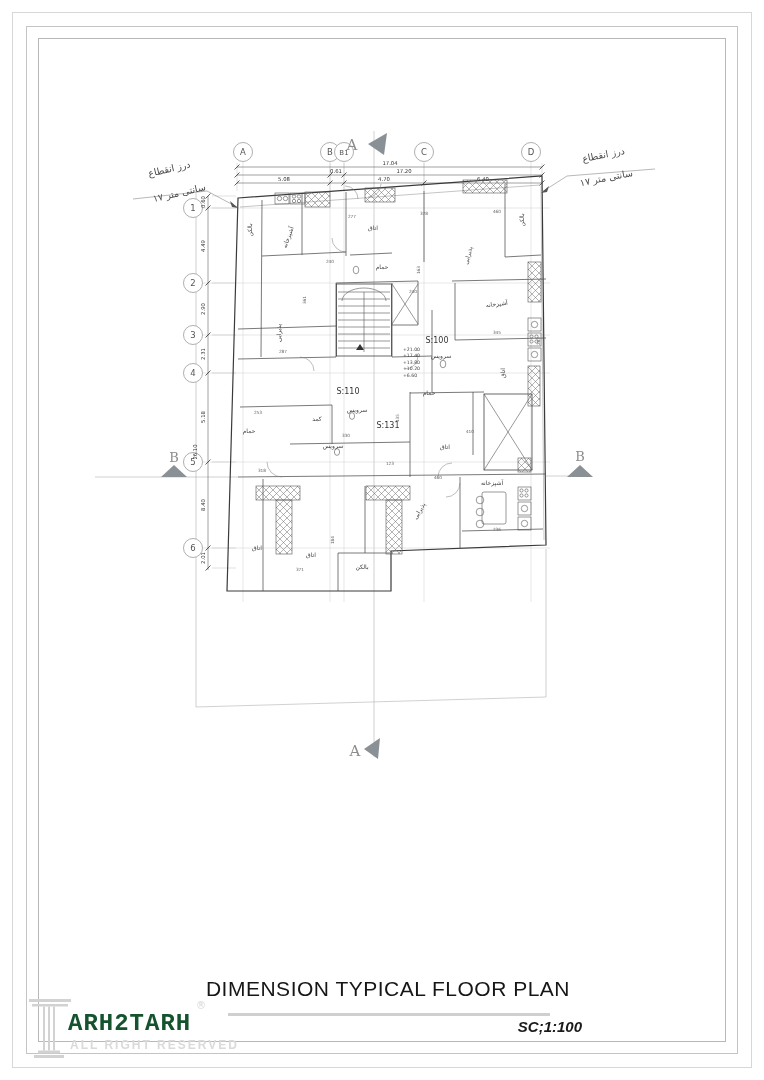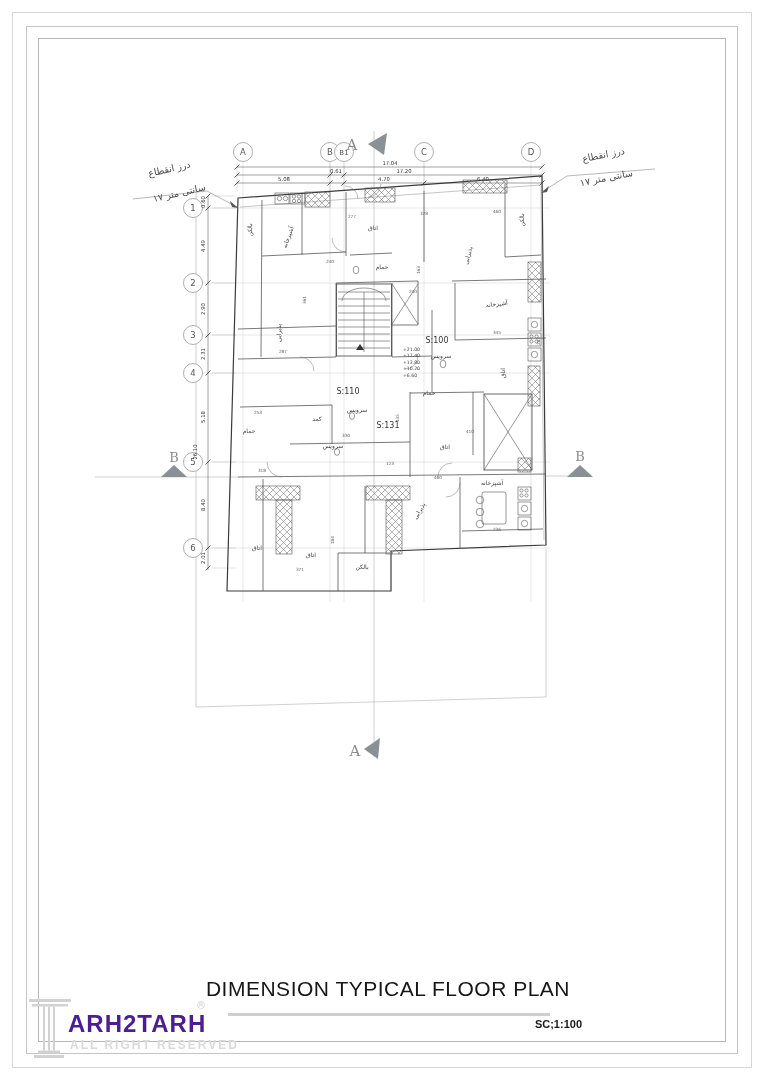--- a/index.html
+++ b/index.html
@@ -9,24 +9,24 @@
   .f1{left:12px;top:12px;right:12px;bottom:12px;border:1px solid #d7d7d7;}
   .f2{left:26px;top:26px;right:26px;bottom:26px;border:1px solid #c4c4c4;}
   .f3{left:38px;top:38px;right:38px;bottom:38px;border:1px solid #b8b8b8;}
   svg.plan{position:absolute;left:0;top:0;}
   .titleblock{position:absolute;left:0;top:0;width:764px;}
   .tb-title{position:absolute;left:200px;top:944px;width:376px;text-align:center;
             font-family:"Liberation Sans",sans-serif;font-size:21px;letter-spacing:.5px;
             color:#161616;white-space:nowrap;margin-top:33px;}
   .tb-underline{position:absolute;left:228px;top:1013px;width:322px;height:3px;background:#cfcfcf;}
   .tb-scale{position:absolute;left:420px;top:1018px;width:162px;text-align:right;
-            font-family:"Liberation Sans",sans-serif;font-weight:700;font-size:11px;color:#1a1a1a;}
+            font-family:"Liberation Sans",sans-serif;font-weight:700;font-size:15px;color:#1a1a1a;font-style:italic;}
   .logo{position:absolute;left:28px;top:992px;width:190px;height:74px;color:#d9d9d9;}
-  .logo-text{position:absolute;left:40px;top:18px;font-family:Liberation Sans, sans-serif;
-             font-weight:700;font-size:24px;letter-spacing:1px;color:#4c1d95;white-space:nowrap;}
+  .logo-text{position:absolute;left:40px;top:18px;font-family:Liberation Mono, monospace;
+             font-weight:700;font-size:24px;letter-spacing:1px;color:#14532d;white-space:nowrap;}
   .logo-sub{position:absolute;left:42px;top:46px;font-family:"Liberation Sans",sans-serif;
             font-weight:700;font-size:12px;letter-spacing:2px;color:#dadada;white-space:nowrap;}
   .logo-reg{position:absolute;left:168px;top:8px;font-size:10px;color:#d5d5d5;}
 </style>
 </head>
 <body>
 
 <div class="sheet">
   <div class="frame f1"></div>
   <div class="frame f2"></div>

